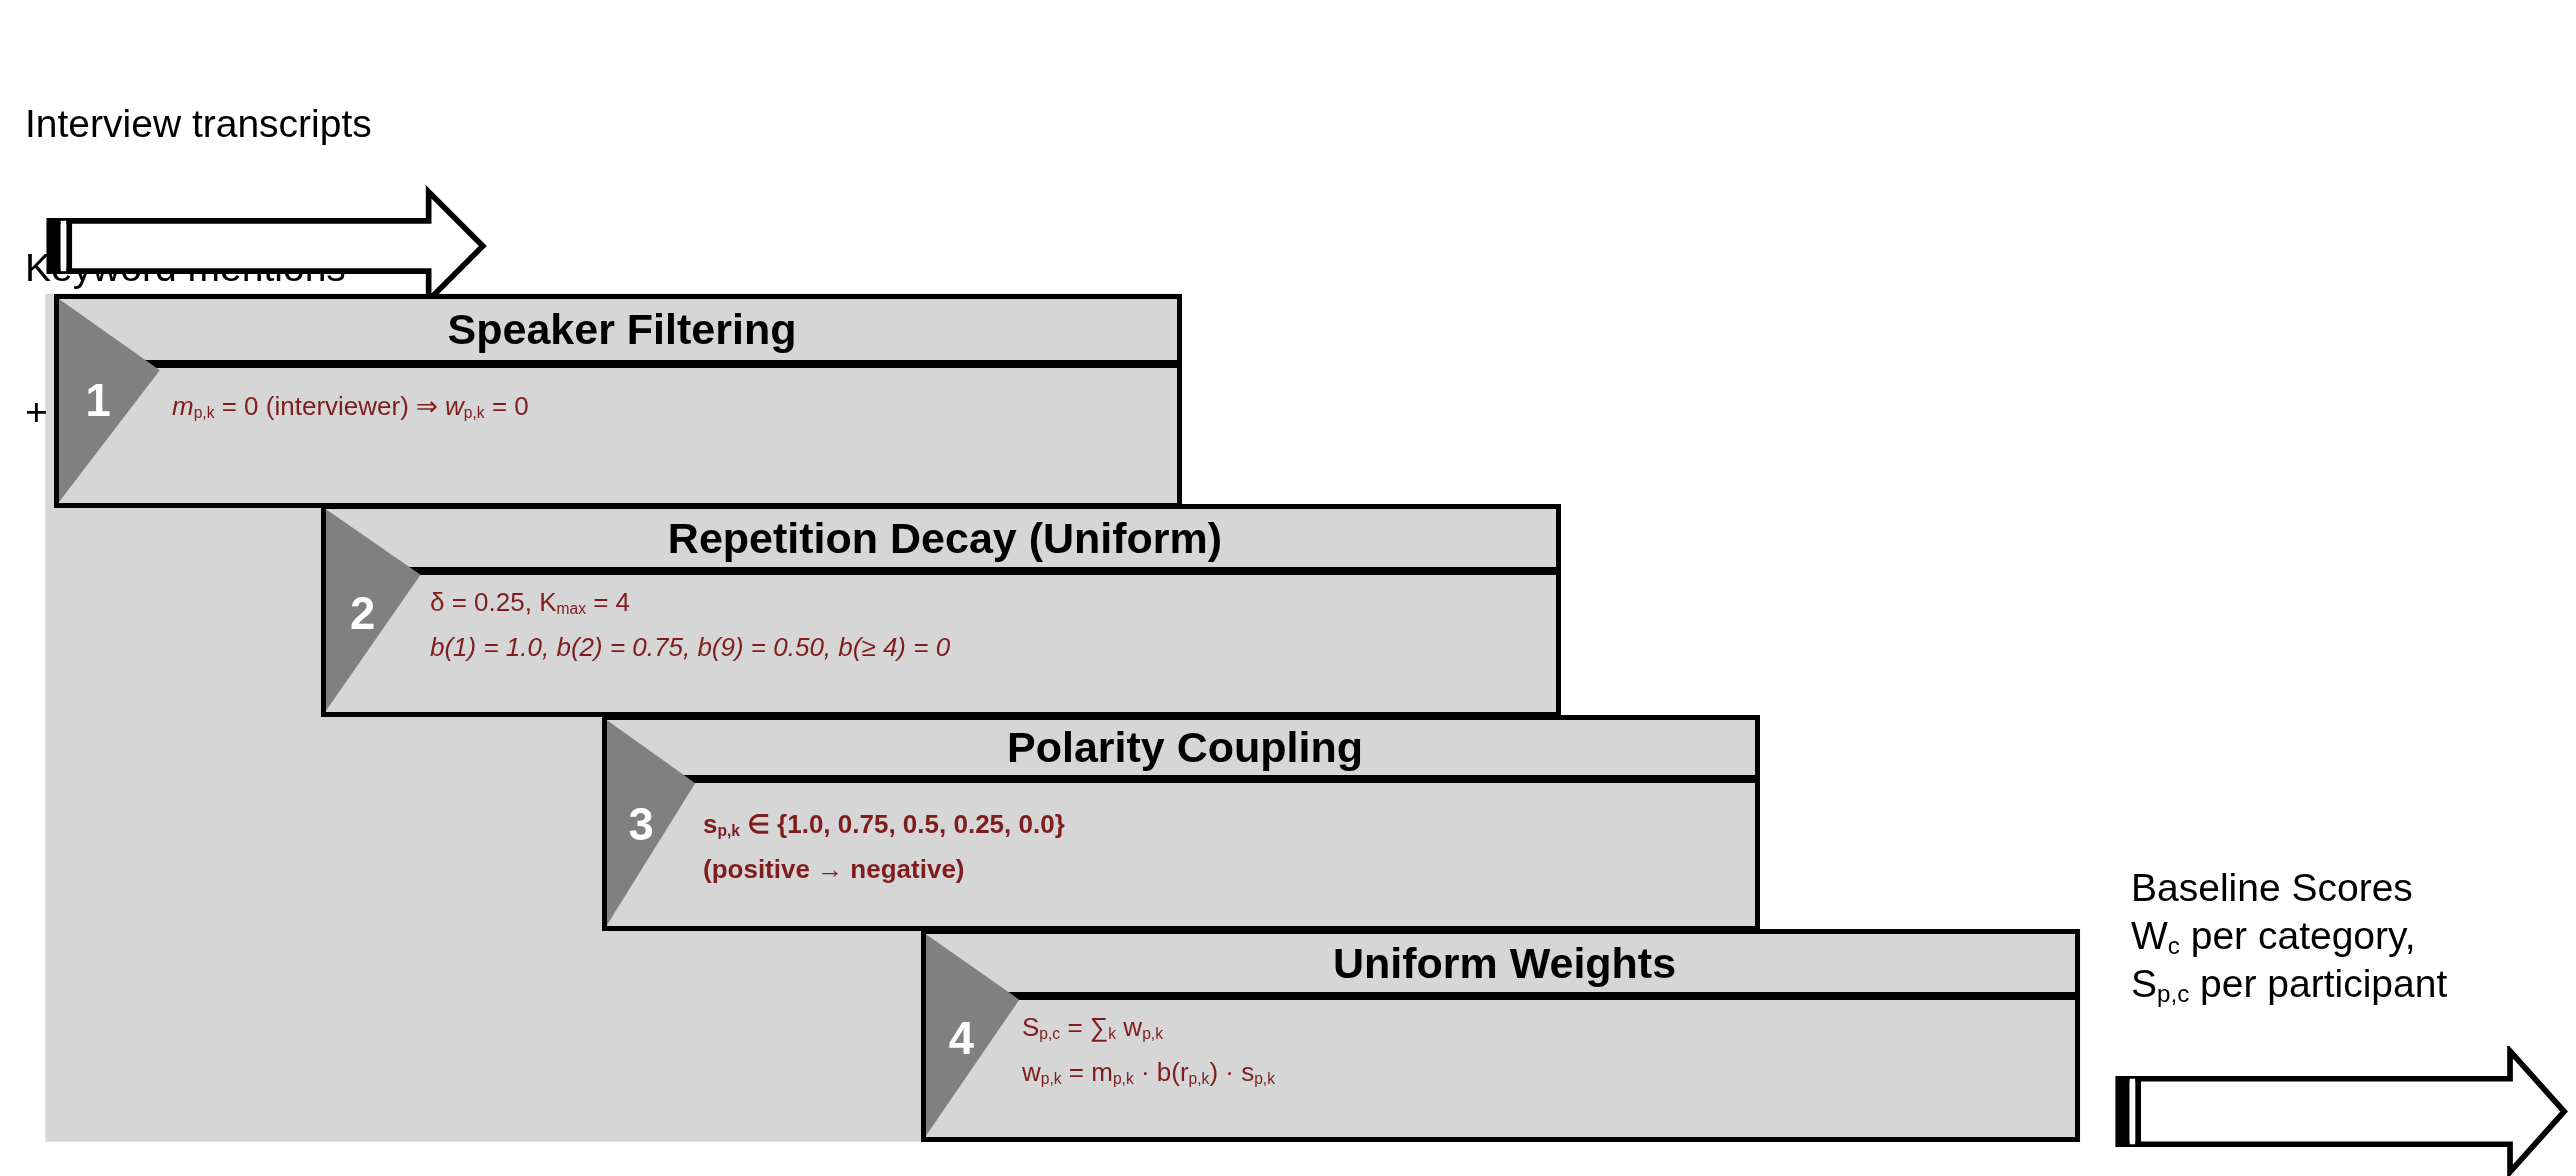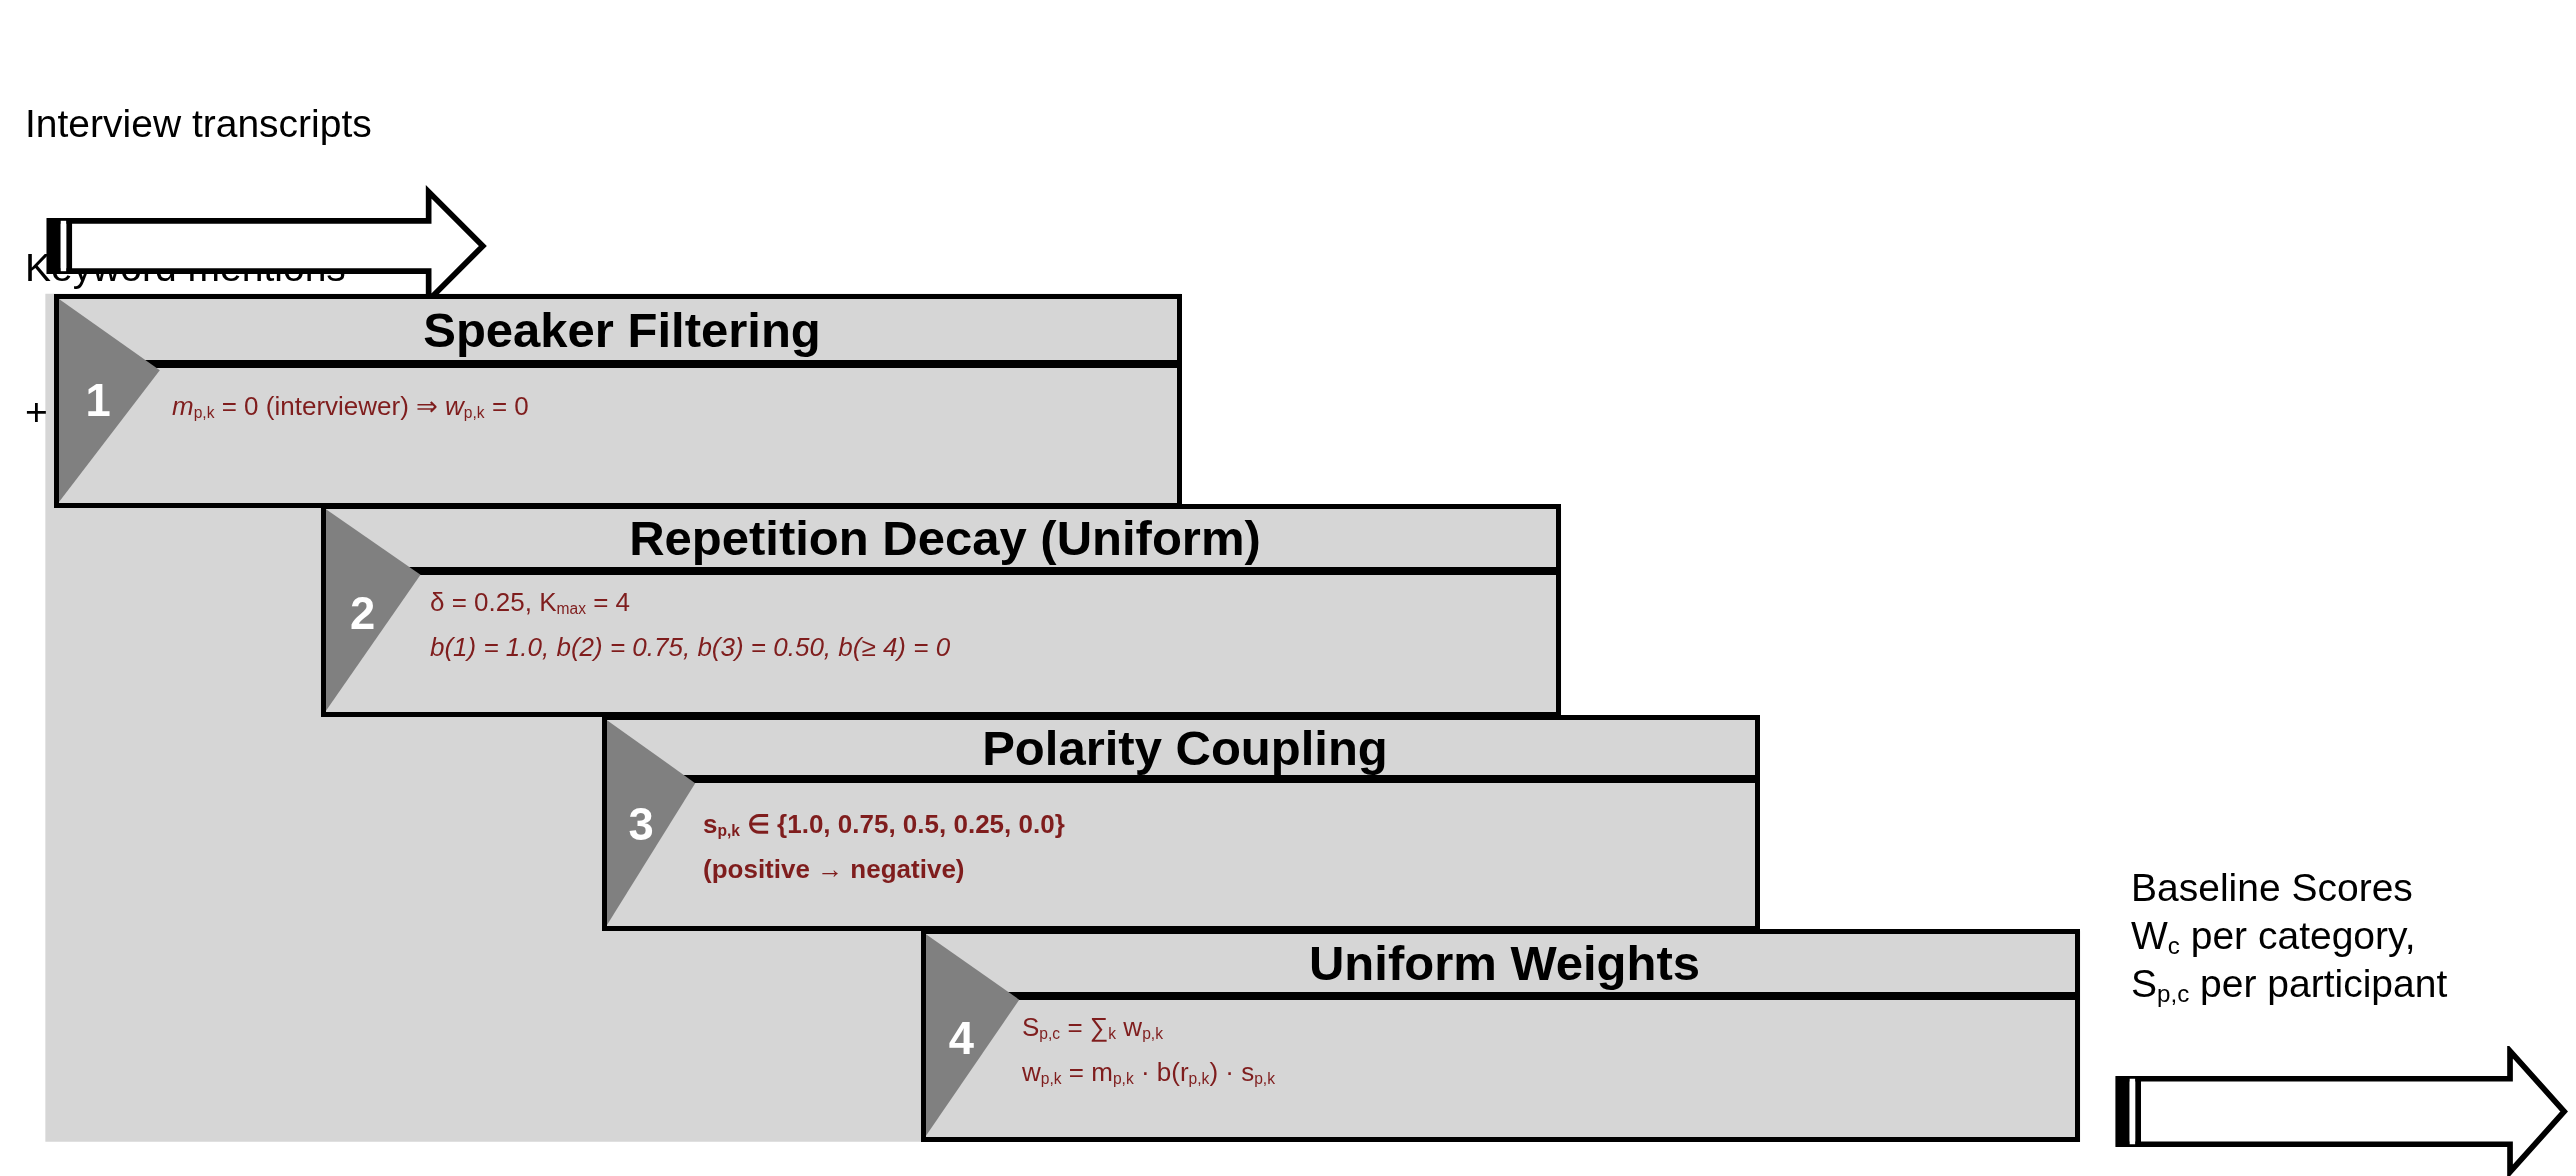--- a/index.html
+++ b/index.html
@@ -61,21 +61,21 @@
     box-sizing: border-box;
     border: 5.7px solid #000000;
     background: #d6d6d6;
   }
   .step-title-row {
     position: relative;
     box-sizing: border-box;
     border-bottom: 8.2px solid #000000;
     text-align: center;
     font-weight: bold;
-    font-size: 49px;
+    font-size: 43px;
     color: #000000;
     white-space: nowrap;
     display: flex;
     align-items: center;
     justify-content: center;
     margin-left: 8px;
   }
   .step-body {
     position: relative;
     box-sizing: border-box;
@@ -152,21 +152,21 @@
   </div>
 
   <div class="abs step-box" style="left:321px; top:504px; width:1240px; height:213px;">
     <div class="step-title-row" style="height:66px;">
       <span>Repetition Decay (Uniform)</span>
     </div>
     <div class="step-body" style="padding-left:104px; padding-top:5px;">
       <div class="line">
         δ = 0.25, K<sub>max</sub> = 4
       </div>
-      <div class="line ital">b(1) = 1.0, b(2) = 0.75, b(3) = 0.50, b(≥ 4) = 0</div>
+      <div class="line ital">b(1) = 1.0, b(2) = 0.75, b(9) = 0.50, b(≥ 4) = 0</div>
     </div>
     <svg class="num-tab" width="126" height="202" viewBox="0 0 200 320">
       <polygon points="0,0 150,104 0,320" fill="#808080"></polygon>
       <text x="58" y="190" fill="#ffffff" font-family="Liberation Sans, sans-serif" font-size="72" font-weight="bold" text-anchor="middle">2</text>
     </svg>
   </div>
 
   <div class="abs step-box" style="left:602px; top:715px; width:1158px; height:216px;">
     <div class="step-title-row" style="height:63px;">
       <span>Polarity Coupling</span>

